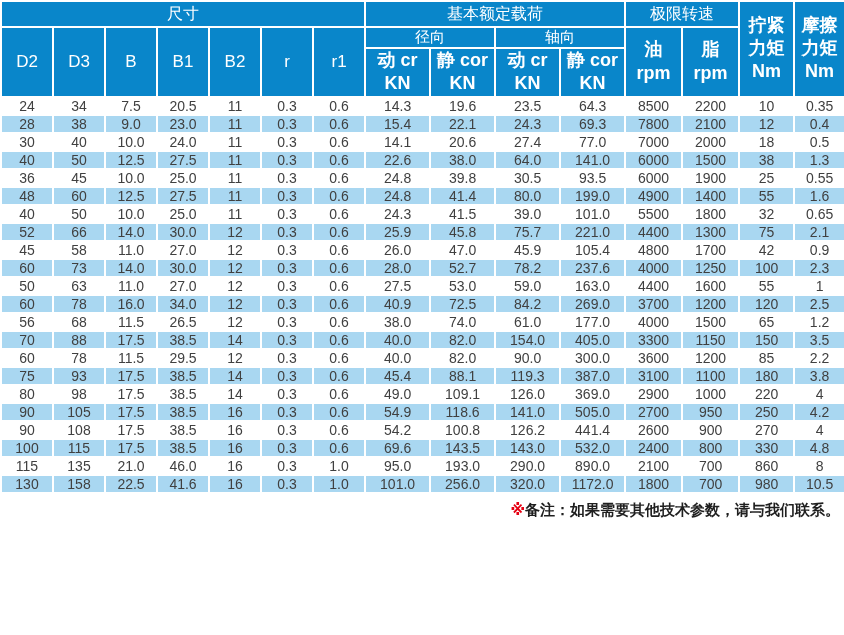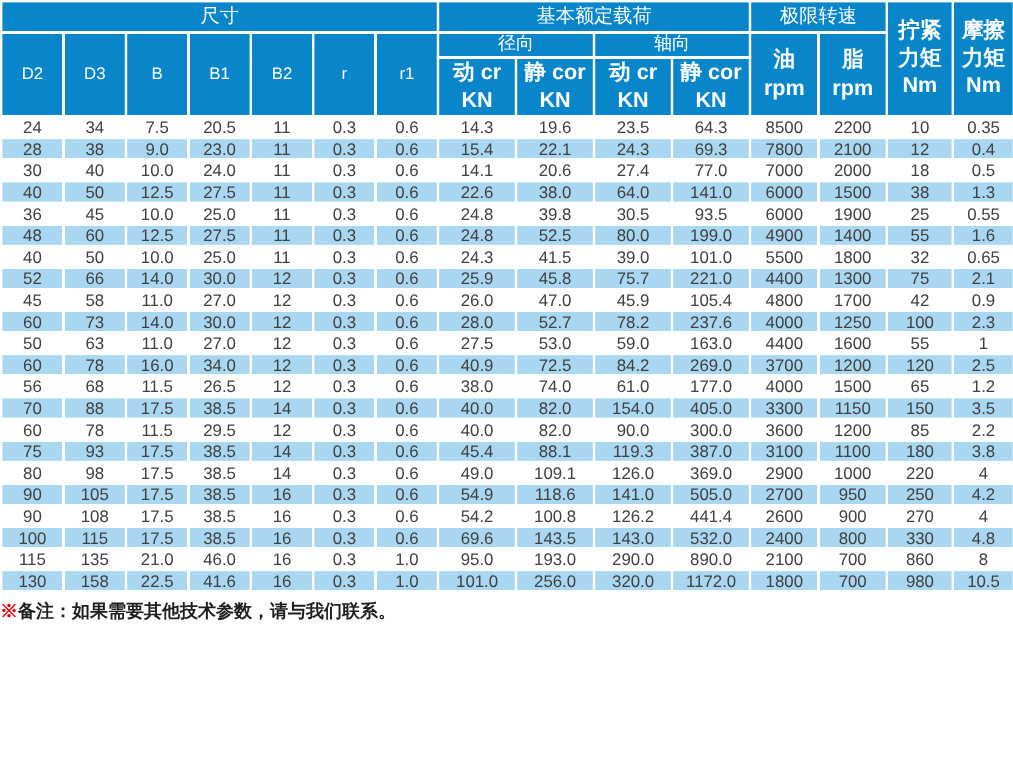--- a/index.html
+++ b/index.html
@@ -31,38 +31,37 @@
     font-weight:400;
     font-size:15px;
     line-height:1.25;
     padding:0;
   }
   thead tr.h-row1{height:26px;}
   thead tr.h-row1 th{font-size:16px;}
   thead tr.h-row2{height:19px;}
   thead tr.h-row3{height:47px;}
   thead th .ln{display:block;font-size:18px;line-height:1.3;font-weight:bold;}
-  thead th.dim-col{font-size:14px;}
+  thead th.dim-col{font-size:17px;}
   tbody tr{height:17px;}
   tbody td{
     color:var(--cell-text);
     font-size:14px;
     background:#ffffff;
     padding:0;
   }
   tbody tr.alt td{background:var(--stripe-blue);}
   .note{
     margin-top:7px;
     padding-right:4px;
-    text-align:left;
+    text-align:right;
     font-size:15px;
     font-weight:bold;
     color:var(--note-text);
     line-height:1.2;
-    font-family:Liberation Serif, serif;
   }
   .note .marker{color:var(--note-red);}
 </style>
 </head>
 <body>
 
 <table>
   <colgroup>
     <col style="width:52px">
       <col style="width:52px">
@@ -222,21 +221,21 @@
       </tr>
       <tr class="alt">
         <td>48</td>
         <td>60</td>
         <td>12.5</td>
         <td>27.5</td>
         <td>11</td>
         <td>0.3</td>
         <td>0.6</td>
         <td>24.8</td>
-        <td>52.5</td>
+        <td>41.4</td>
         <td>80.0</td>
         <td>199.0</td>
         <td>4900</td>
         <td>1400</td>
         <td>55</td>
         <td>1.6</td>
       </tr>
       <tr>
         <td>40</td>
         <td>50</td>

